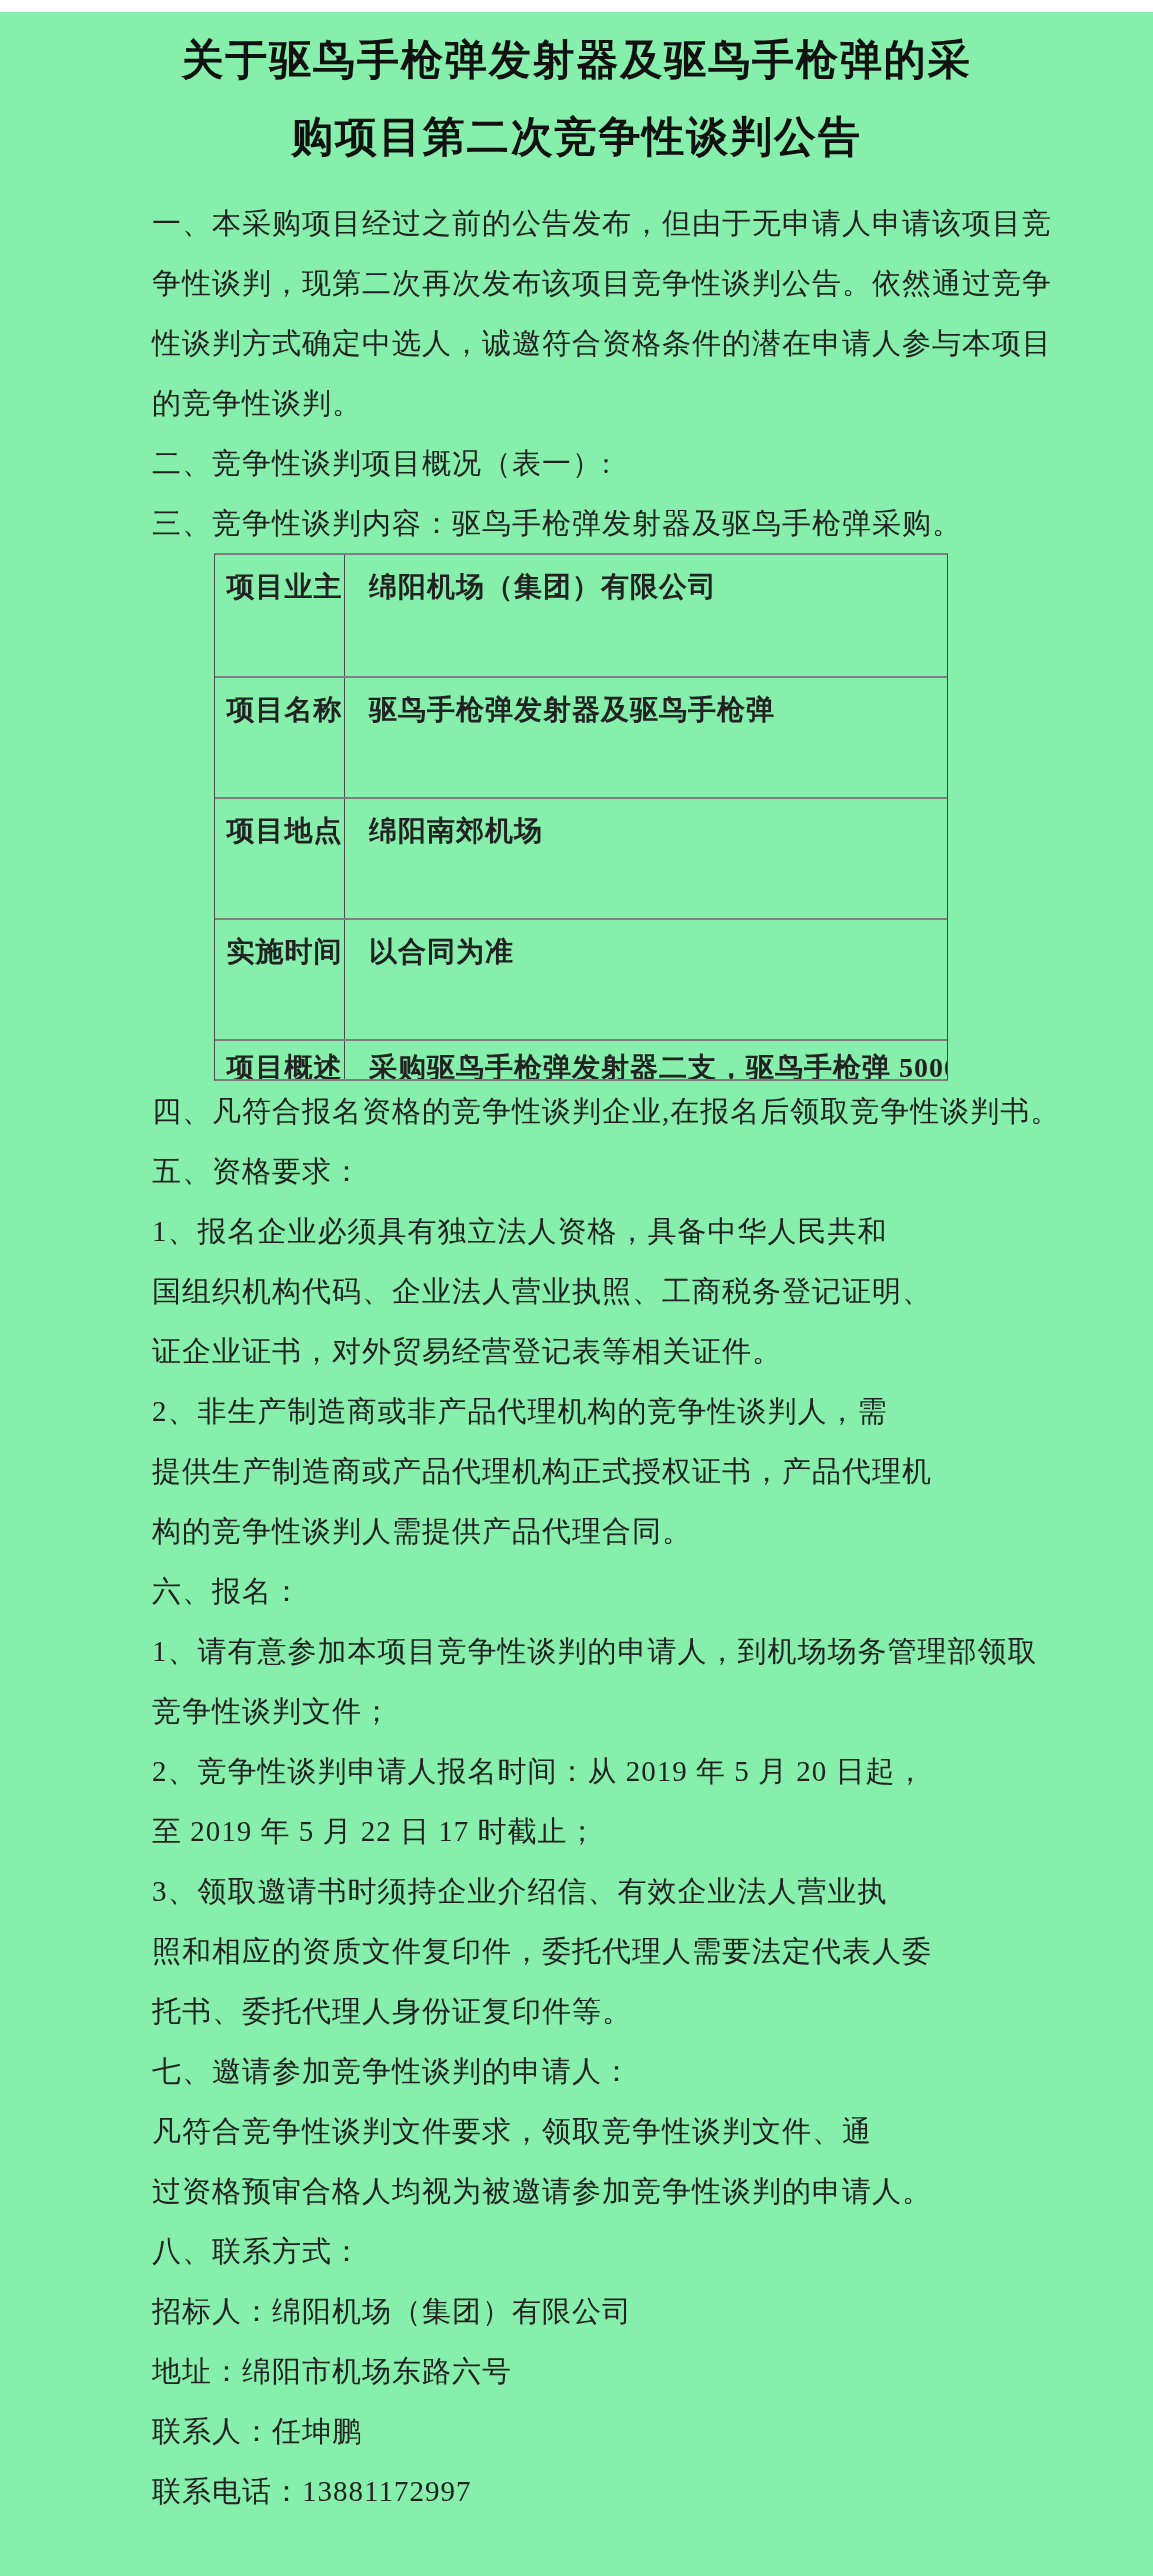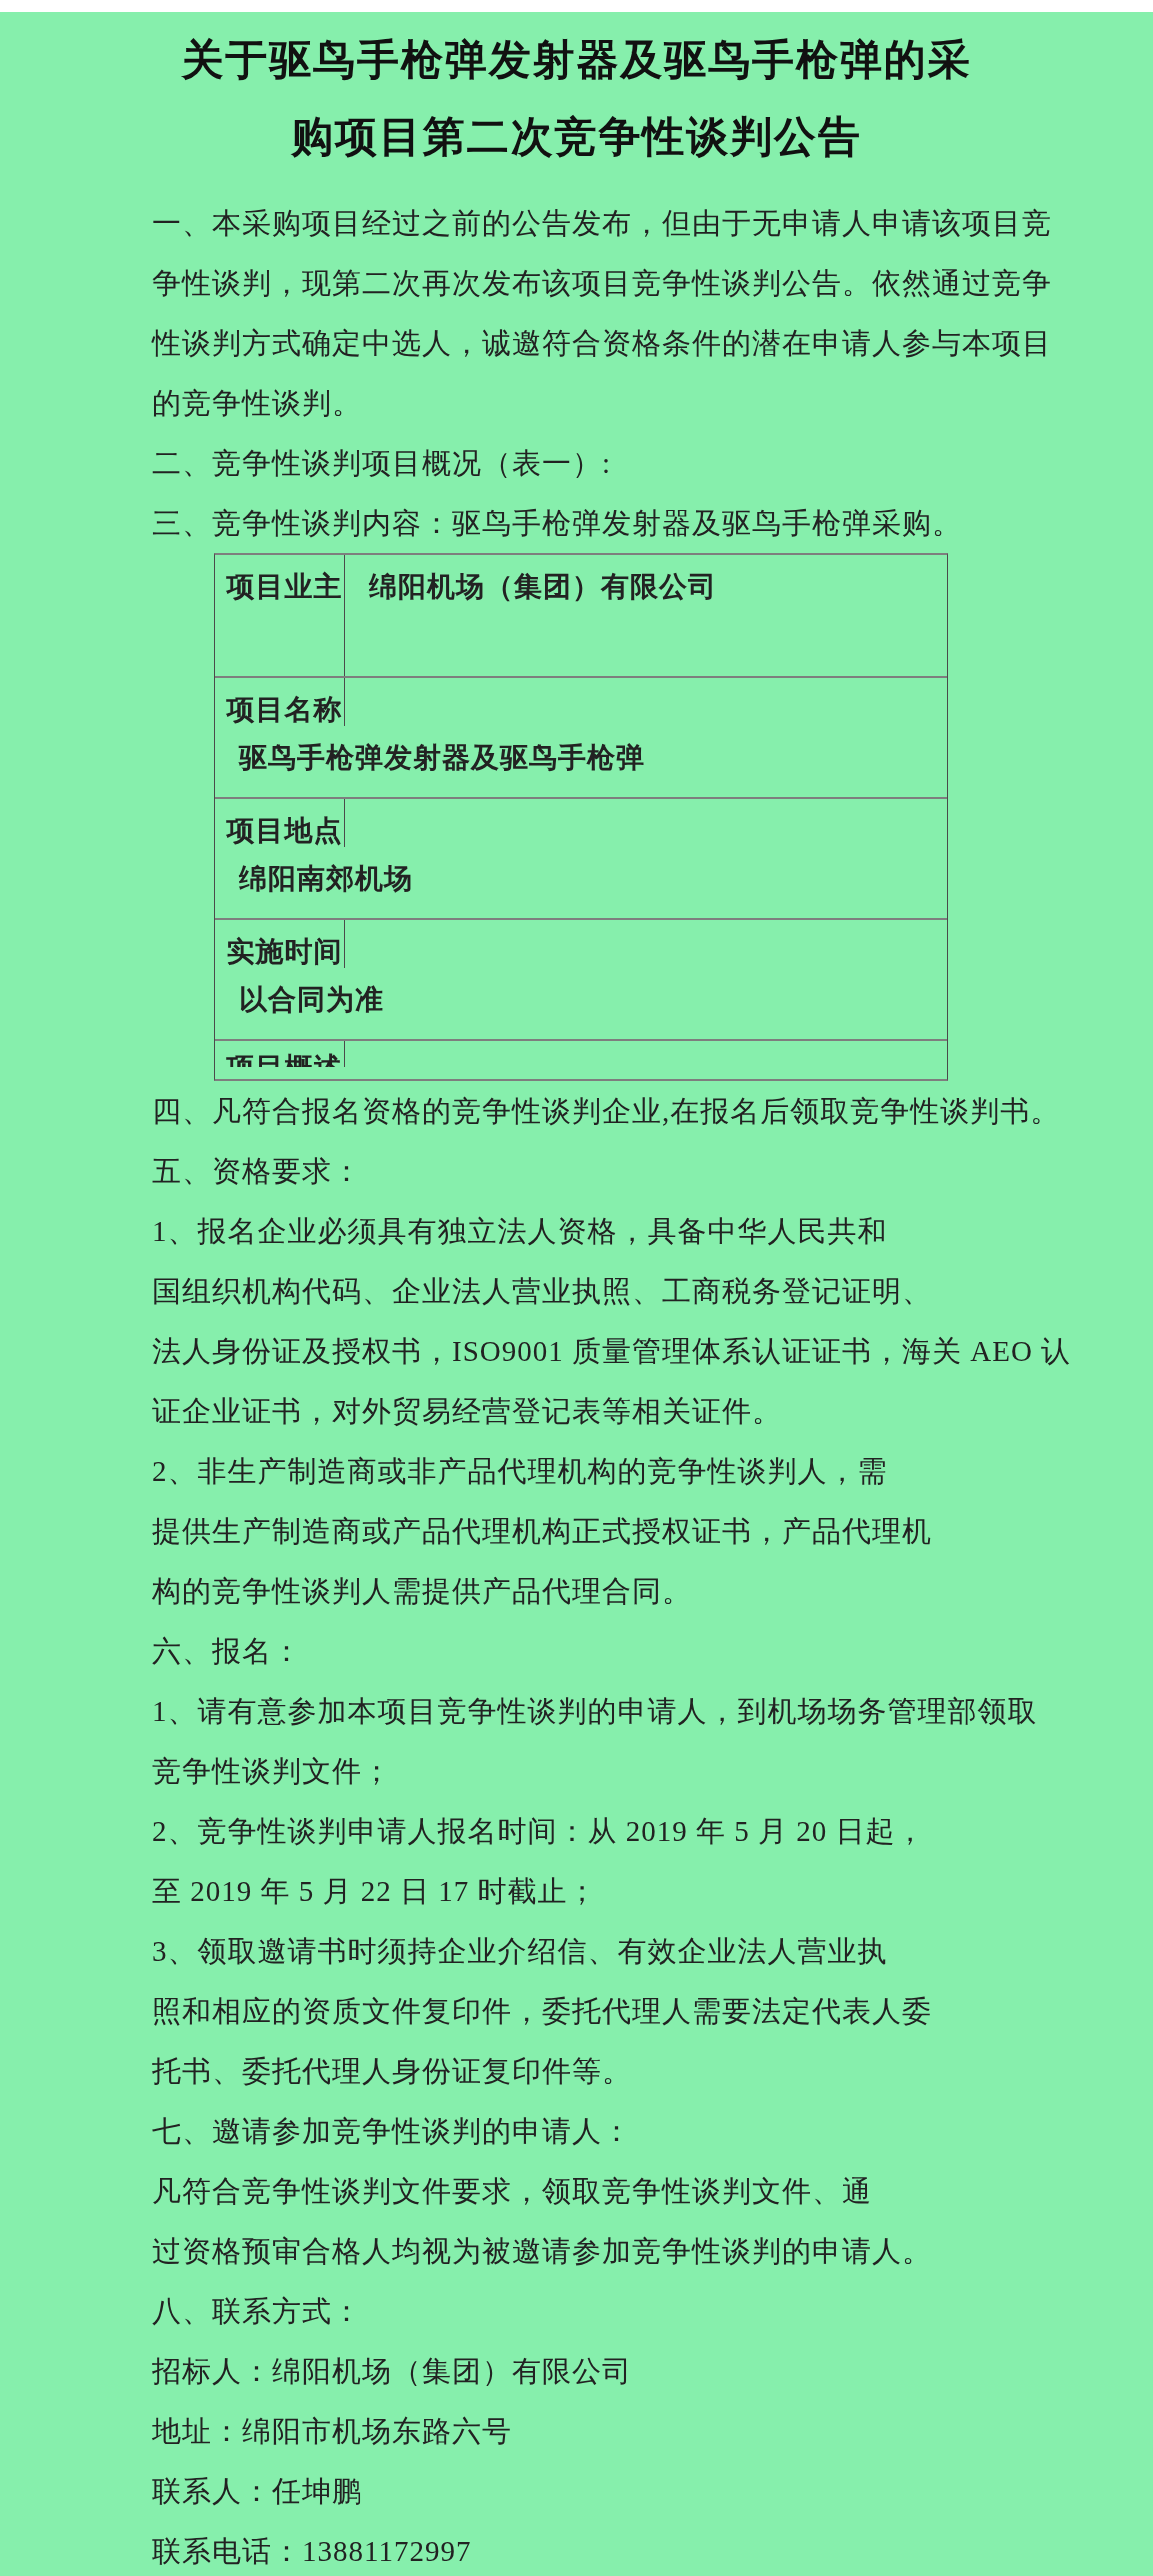--- a/index.html
+++ b/index.html
@@ -38,21 +38,21 @@
   }
   .itable {
     width:734px;
     margin-left:62px;
     border-top:2.9px solid #7e7e7e;
     border-bottom:2.9px solid #7e7e7e;
     border-left:1.9px solid #4a4a4a;
     border-right:1.9px solid #4a4a4a;
   }
   .t-row { display:flex; height:121px; }
-  .t-row + .t-row { border-top:2.9px solid #7e7e7e;flex-direction:column; }
+  .t-row + .t-row { border-top:2.9px solid #7e7e7e; }
   .t-row:last-child { height:40px; }
   .t-cell {
     font-size:28px;
     line-height:32px;
     letter-spacing:1px;
     padding-top:16.3px;
     white-space:nowrap;
     overflow:hidden;
     color:#222222;
     font-weight:bold;
@@ -126,21 +126,20 @@
     <div>
 
         <p class="line">四、凡符合报名资格的竞争性谈判企业,在报名后领取竞争性谈判书。</p>
 
         <p class="line">五、资格要求：</p>
 
         <p class="line">1、报名企业必须具有独立法人资格，具备中华人民共和</p>
 
         <p class="line">国组织机构代码、企业法人营业执照、工商税务登记证明、</p>
 
-        <p class="line">法人身份证及授权书，ISO9001 质量管理体系认证证书，海关 AEO 认</p>
 
         <p class="line">证企业证书，对外贸易经营登记表等相关证件。</p>
 
         <p class="line">2、非生产制造商或非产品代理机构的竞争性谈判人，需</p>
 
         <p class="line">提供生产制造商或产品代理机构正式授权证书，产品代理机</p>
 
         <p class="line">构的竞争性谈判人需提供产品代理合同。</p>
 
         <p class="line">六、报名：</p>

